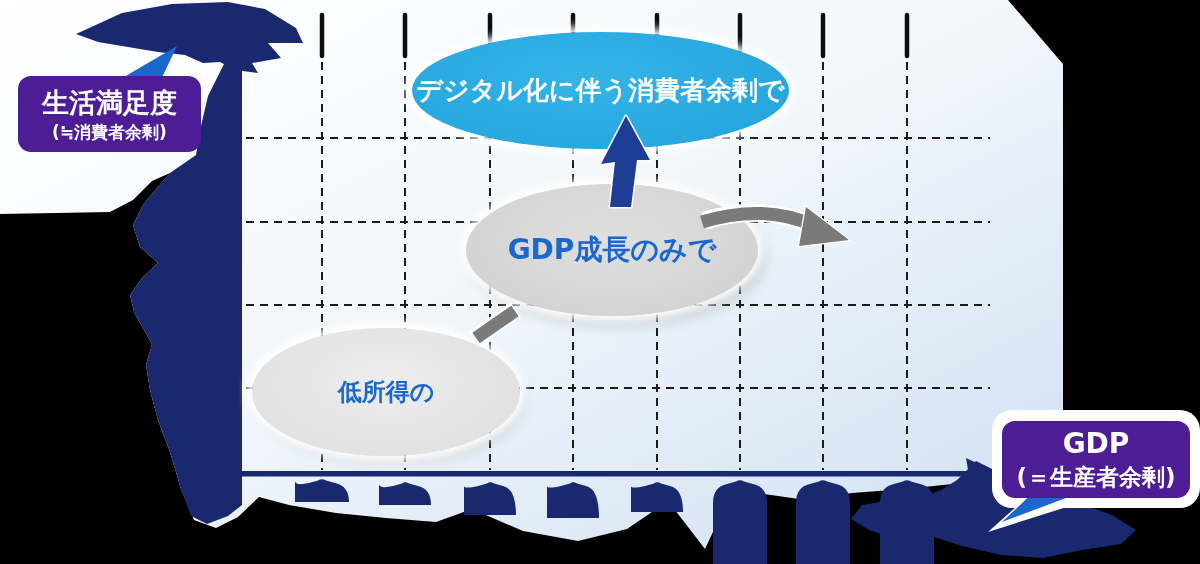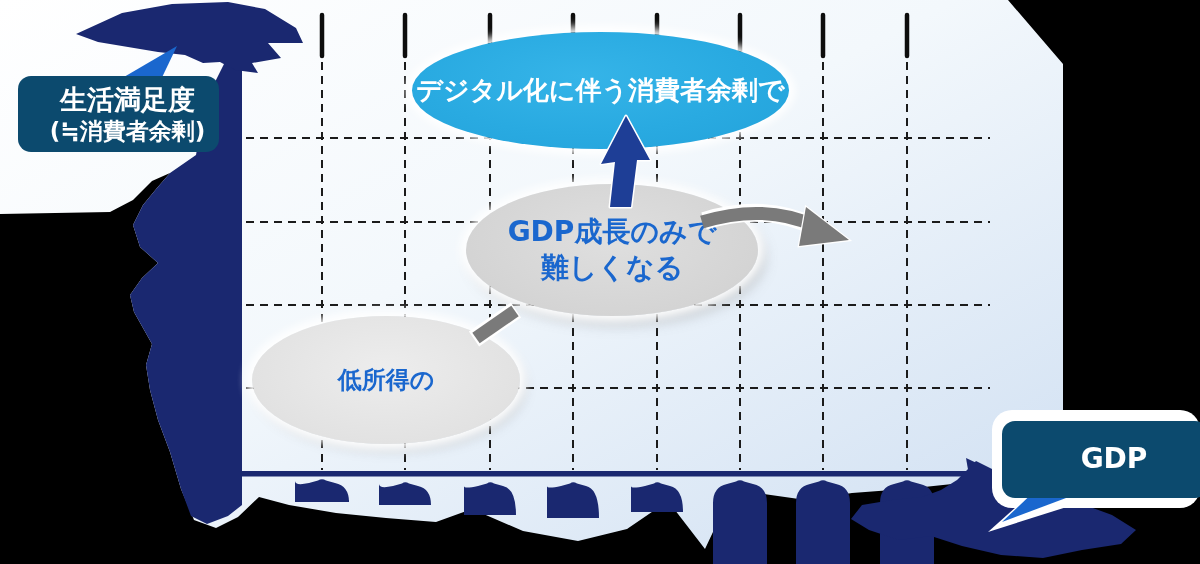--- a/index.html
+++ b/index.html
@@ -22,35 +22,35 @@
     color:#ffffff;font-size:26px;
     box-shadow:0 0 9px 6px rgba(255,255,255,0.95);
   }
   .ellipse-gray-mid{
     left:466px;top:184px;width:292px;height:132px;
     background:radial-gradient(ellipse at 50% 42%, #dfdfdf 0%, #d4d4d4 70%, #cccccc 100%);
     color:#1a67ce;font-size:28px;
     box-shadow:0 0 9px 6px rgba(255,255,255,0.95), 6px 8px 14px rgba(110,110,110,0.35);
   }
   .ellipse-gray-low{
-    left:252px;top:316px;width:268px;height:128px;
+    left:252px;top:328px;width:268px;height:128px;
     background:radial-gradient(ellipse at 50% 42%, #ededed 0%, #e2e2e2 70%, #dadada 100%);
     color:#1a67ce;font-size:24px;
     box-shadow:0 0 9px 6px rgba(255,255,255,0.95), 5px 7px 12px rgba(120,120,120,0.28);
     justify-content:center;
   }
   
   .bubble{
-    position:absolute;background:#0c4a6e;border-radius:13px;color:#fff;
+    position:absolute;background:#4c1d95;border-radius:13px;color:#fff;
     display:flex;flex-direction:column;align-items:center;justify-content:center;
-    text-align:center;font-weight:bold;white-space:nowrap;line-height:1.3;padding-left:18px;
+    text-align:center;font-weight:bold;white-space:nowrap;line-height:1.3;
   }
   .bubble-life{left:18px;top:76px;width:183px;height:76px;}
   .bubble-life .l1{font-size:27px;}
-  .bubble-life .l2{font-size:23px;}
+  .bubble-life .l2{font-size:17px;}
   .bubble-gdp{left:1002px;top:421px;width:188px;height:77px;border-radius:13px;}
   .bubble-gdp .l1{font-size:28px;}
   .bubble-gdp .l2{font-size:23px;}
 </style>
 </head>
 <body>
 
 <div id="stage">
 
   <svg id="gfx-base" class="layer" width="1200" height="564" viewBox="0 0 1200 564">
@@ -133,21 +133,20 @@
       <rect x="992" y="410" width="208" height="98" rx="20"></rect>
       <path d="M1035,490 L988,532 L1095,498 Z"></path>
     </g>
   </svg>
 
   <div class="ellipse ellipse-gray-low">
     <span>低所得の</span>
   </div>
   <div class="ellipse ellipse-gray-mid">
     <span>GDP成長のみで</span>
-    <span>難しくなる</span>
   </div>
   <div class="ellipse ellipse-blue">
     <span>デジタル化に伴う消費者余剰で</span>
   </div>
 
   <svg id="gfx-top" class="layer" width="1200" height="564" viewBox="0 0 1200 564">
 
     <g>
       <line x1="474" y1="339" x2="516" y2="310" stroke="#ffffff" stroke-width="18" stroke-linecap="butt"></line>
       <line x1="476" y1="338" x2="515" y2="311" stroke="#7a7a7a" stroke-width="13"></line>
@@ -165,15 +164,16 @@
     <path fill="#1a67ce" d="M112,84 L177,46 L156,90 Z"></path>
     <path fill="#1a67ce" d="M1038,488 L1002,522 L1082,492 Z"></path>
   </svg>
 
   <div class="bubble bubble-life">
     <span class="l1">生活満足度</span>
     <span class="l2">(≒消費者余剰)</span>
   </div>
   <div class="bubble bubble-gdp">
     <span class="l1">GDP</span>
+    <span class="l2">(＝生産者余剰)</span>
   </div>
 
 </div>
 
 </body></html>

